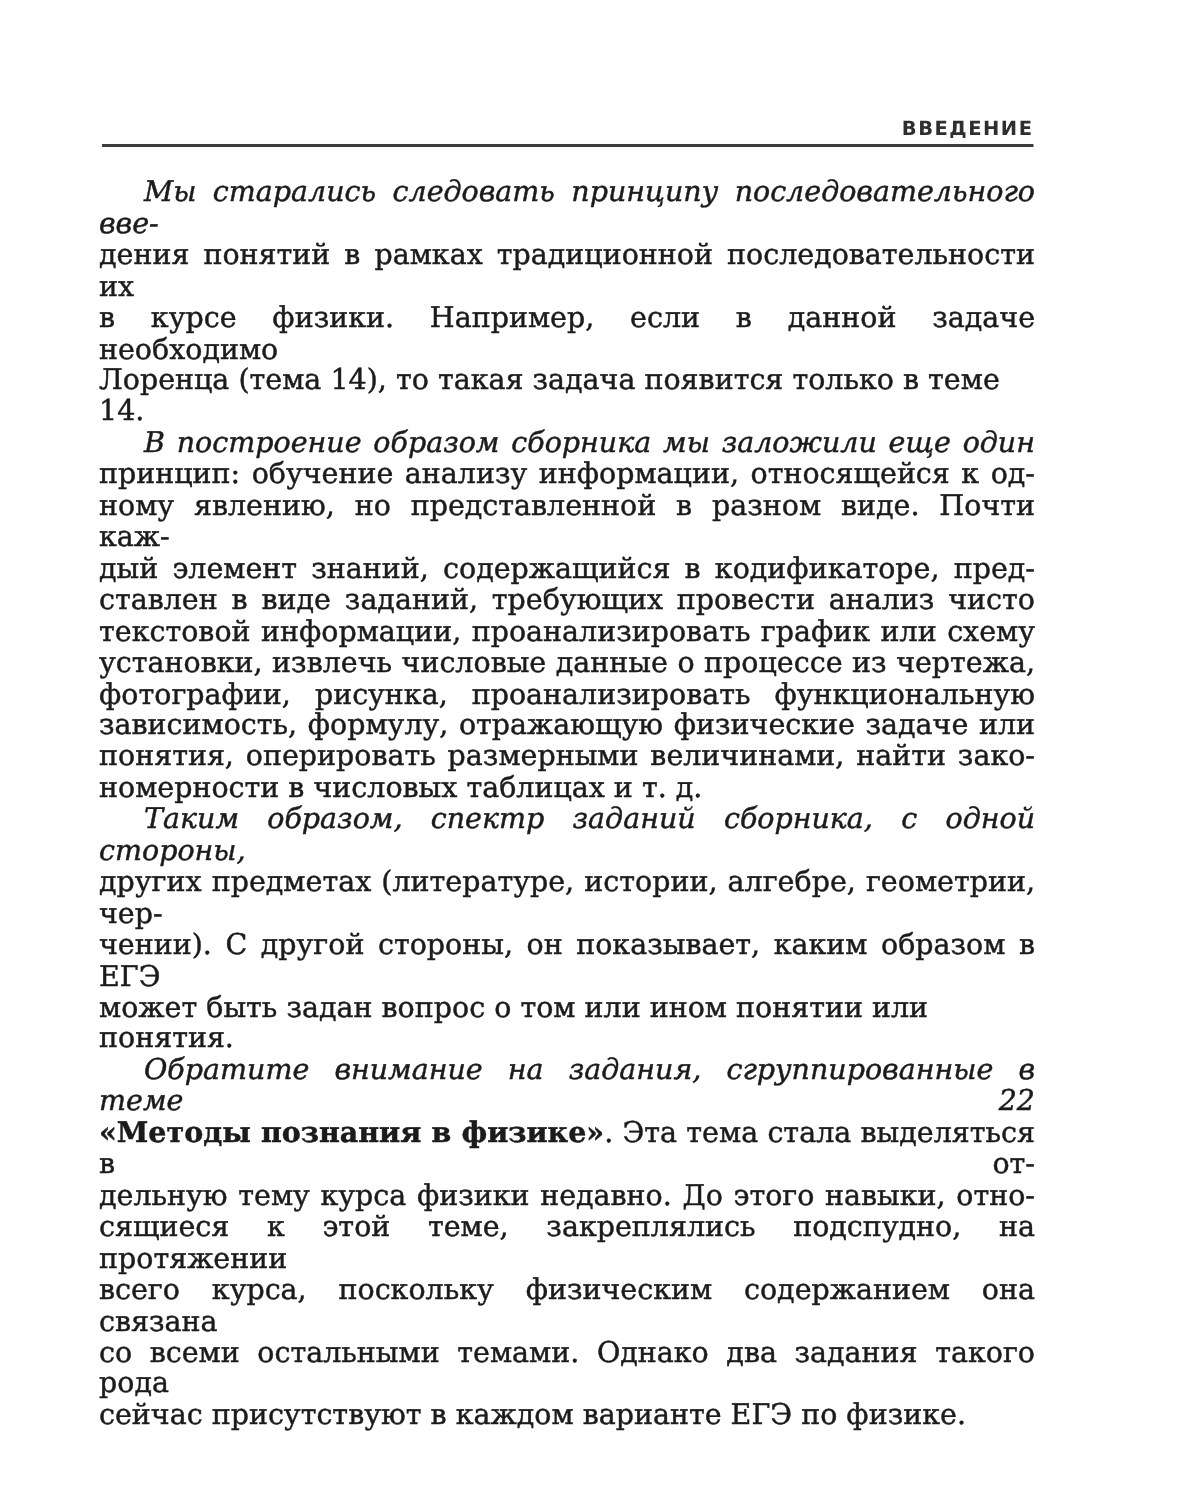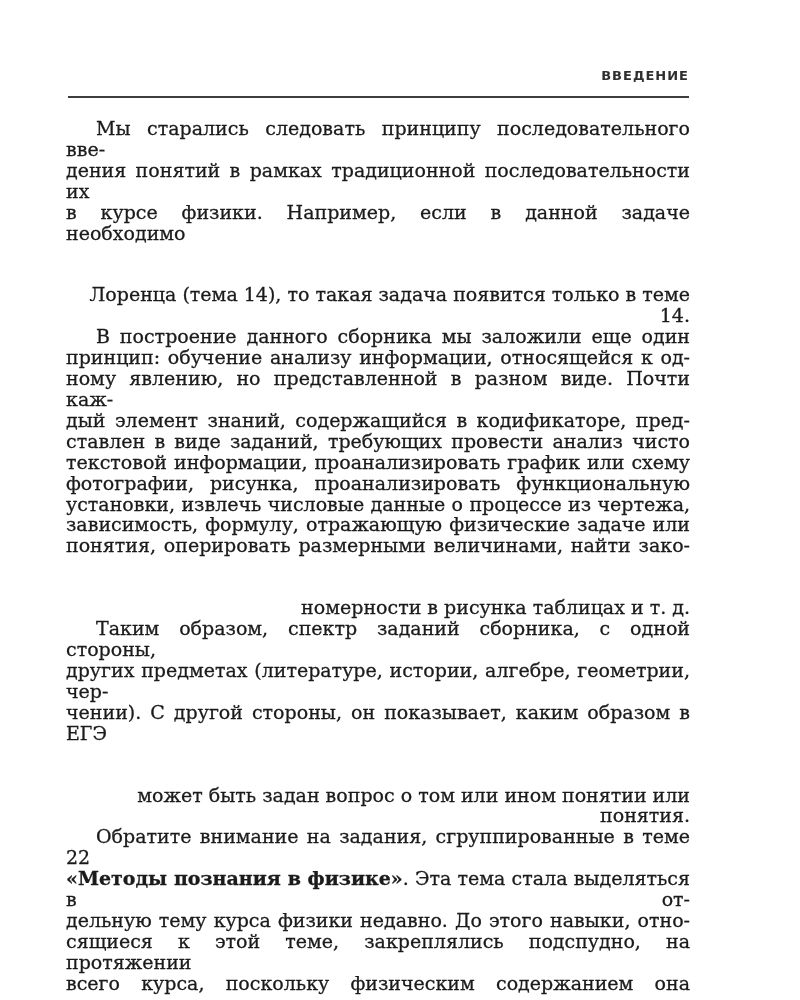--- a/index.html
+++ b/index.html
@@ -11,21 +11,21 @@
     position: relative;
     width: 800px;
     height: 1000px;
     background: #ffffff;
     overflow: hidden;
     font-family: "DejaVu Serif", serif;
     color: #1b1b1b;
   }
   .running-head {
     position: absolute;
-    top: 68px;
+    top: 79px;
     left: 68px;
     width: 621px;
     text-align: right;
     font-family: "DejaVu Sans", sans-serif;
     font-size: 13px;
     font-weight: bold;
     letter-spacing: 1px;
     color: #2f2f2f;
   }
   .head-rule {
@@ -44,25 +44,24 @@
     font-size: 19px;
     line-height: 20.9px;
     -webkit-text-stroke: 0.3px #1b1b1b;
   }
   .paragraph { margin: 0; }
   .line {
     text-align: justify;
     text-align-last: justify;
     white-space: normal;
   }
-  .line.first { text-indent: 30px; }
+  .line.first { text-indent: 30px; font-style: italic; }
   .line.last {
-    text-align: right;
+    text-align: left;
     text-align-last: auto;
-    margin-top: 41px;
   }
   .bold { font-weight: bold; }
 </style>
 </head>
 <body>
 
 <div class="page">
 
   <div class="running-head">ВВЕДЕНИЕ</div>
   <div class="head-rule"></div>
@@ -70,31 +69,31 @@
   <div class="text-block">
 
     <div class="paragraph">
       <div class="line first">Мы старались следовать принципу последовательного вве-</div>
       <div class="line">дения понятий в рамках традиционной последовательности их</div>
       <div class="line">в курсе физики. Например, если в данной задаче необходимо</div>
       <div class="line last">Лоренца (тема 14), то такая задача появится только в теме 14.</div>
     </div>
 
     <div class="paragraph">
-      <div class="line first">В построение данного сборника мы заложили еще один</div>
+      <div class="line first">В построение образом сборника мы заложили еще один</div>
       <div class="line">принцип: обучение анализу информации, относящейся к од-</div>
       <div class="line">ному явлению, но представленной в разном виде. Почти каж-</div>
       <div class="line">дый элемент знаний, содержащийся в кодификаторе, пред-</div>
       <div class="line">ставлен в виде заданий, требующих провести анализ чисто</div>
       <div class="line">текстовой информации, проанализировать график или схему</div>
+      <div class="line">установки, извлечь числовые данные о процессе из чертежа,</div>
       <div class="line">фотографии, рисунка, проанализировать функциональную</div>
-      <div class="line">установки, извлечь числовые данные о процессе из чертежа,</div>
       <div class="line">зависимость, формулу, отражающую физические задаче или</div>
       <div class="line">понятия, оперировать размерными величинами, найти зако-</div>
-      <div class="line last">номерности в рисунка таблицах и т. д.</div>
+      <div class="line last">номерности в числовых таблицах и т. д.</div>
     </div>
 
     <div class="paragraph">
       <div class="line first">Таким образом, спектр заданий сборника, с одной стороны,</div>
       <div class="line">других предметах (литературе, истории, алгебре, геометрии, чер-</div>
       <div class="line">чении). С другой стороны, он показывает, каким образом в ЕГЭ</div>
       <div class="line last">может быть задан вопрос о том или ином понятии или понятия.</div>
     </div>
 
     <div class="paragraph">

